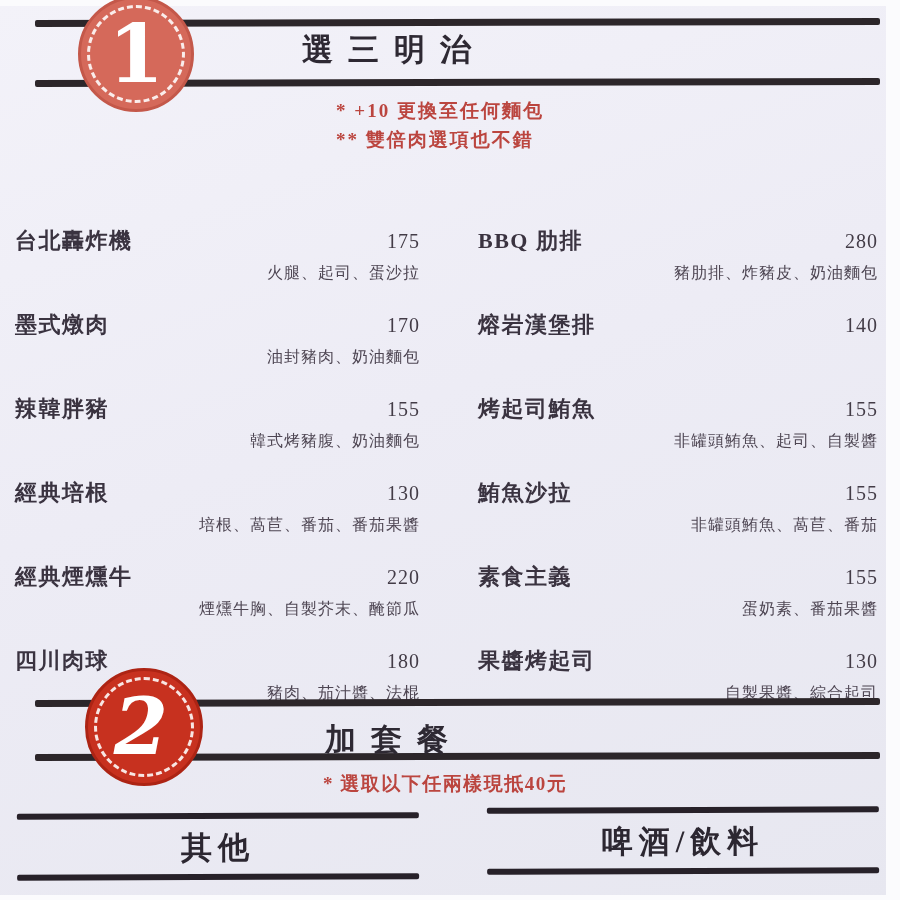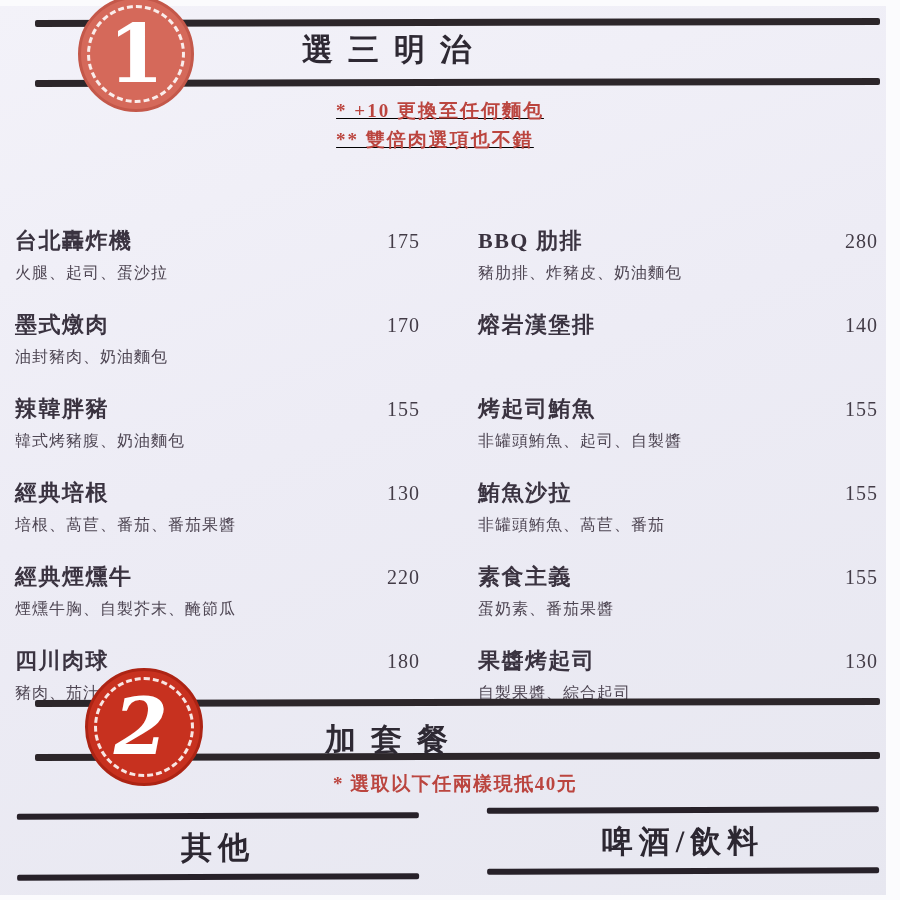--- a/index.html
+++ b/index.html
@@ -28,29 +28,29 @@
   .badge-2{left:85px;top:668px;width:118px;height:118px;background:#c7311f;border:3px solid #ad2414;box-sizing:border-box;}
   .badge-2 .num{font-size:78px;line-height:1;font-style:italic;transform:translateX(-3px);}
 
   .sec-title{
     position:absolute;left:0;width:788px;text-align:center;
     font-size:31px;font-weight:600;color:#2e2933;letter-spacing:15px;
   }
   .title-1{top:29px;}
   .title-2{top:707px;margin-top:12px;}
 
-  .notes{position:absolute;top:96px;left:0;width:880px;display:flex;flex-direction:column;align-items:center;text-decoration:underline;}
+  .notes{position:absolute;top:96px;left:0;width:880px;display:flex;flex-direction:column;align-items:center;}
   .notes .inner{text-align:left;}
   .note{color:#bb453f;font-size:19px;line-height:29px;letter-spacing:2px;font-weight:600;}
-  .note-2{position:absolute;top:771px;left:0;width:890px;text-align:center;color:#bb453f;font-size:19px;letter-spacing:1.5px;font-weight:600;padding-left:10px;}
+  .note-2{position:absolute;top:771px;left:0;width:890px;text-align:center;color:#bb453f;font-size:19px;letter-spacing:1.5px;font-weight:600;}
 
   .col{position:absolute;top:182px;}
   .col-left{left:15px;width:405px;}
   .col-right{left:478px;width:400px;}
-  .item{height:56px;margin-bottom:28px;}
+  .item{height:56px;margin-bottom:28px;text-align:right;}
   .item-row{display:flex;justify-content:space-between;align-items:baseline;}
   .item-name{font-size:22px;font-weight:bold;color:#3a3340;letter-spacing:1.5px;}
   .item-price{font-size:20px;color:#433c47;letter-spacing:1px;margin-top:48px;}
   .item-desc{margin-top:7px;font-size:16px;color:#4e4653;letter-spacing:1px;}
 
   .subhead{position:absolute;height:67px;}
   .subhead .line-top{position:absolute;left:0;top:0;width:100%;}
   .subhead .line-bottom{position:absolute;left:0;bottom:0;width:100%;}
   .subhead .label{
     position:absolute;left:0;top:14px;width:100%;text-align:center;

